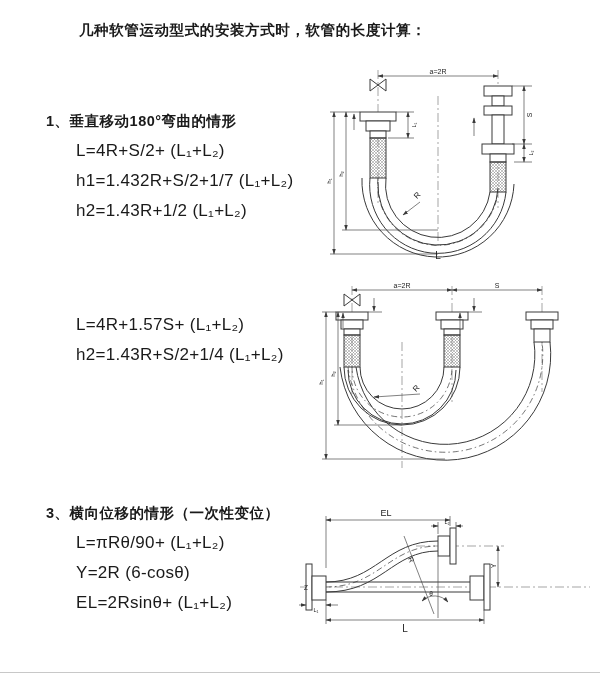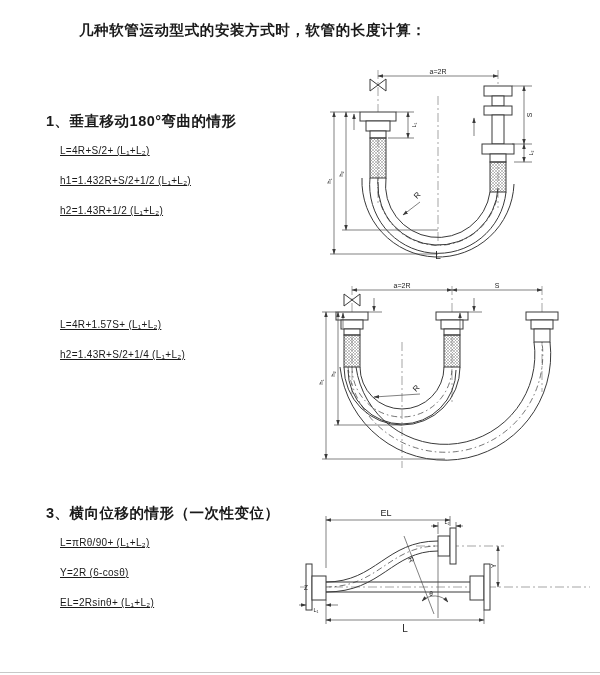--- a/index.html
+++ b/index.html
@@ -8,22 +8,22 @@
     background:#ffffff;color:#1a1a1a;
     font-family:"Liberation Sans","DejaVu Sans",sans-serif;
   }
   .title{
     position:absolute;left:35px;top:21px;
     font-size:14.5px;font-weight:700;letter-spacing:.6px;white-space:nowrap;margin-left:44px;
   }
   .sec{position:absolute;left:46px;width:300px;}
   .sec-heading{font-size:14.5px;font-weight:600;letter-spacing:.5px;white-space:nowrap;}
   .formula{
-    margin:9px 0 0 14px;font-size:10px;line-height:21px;
-    letter-spacing:.3px;white-space:nowrap;text-decoration:underline;
+    margin:9px 0 0 30px;font-size:17px;line-height:21px;
+    letter-spacing:.3px;white-space:nowrap;
   }
   .diagram{position:absolute;}
   #d1{left:316px;top:66px;}
   #d2{left:310px;top:282px;}
   #d3{left:298px;top:498px;}
   svg{display:block;}
   svg .obj{stroke:#3a3a3a;stroke-width:1;fill:none;}
   svg .objf{stroke:#3a3a3a;stroke-width:1;fill:#ffffff;}
   svg .hose{stroke:#3a3a3a;stroke-width:1;fill:none;}
   svg .cl{stroke:#6a6a6a;stroke-width:.6;fill:none;stroke-dasharray:9 3 2 3;}
@@ -33,21 +33,21 @@
   .bottom-line{position:absolute;left:0;right:0;bottom:2px;height:1px;background:#c8c8c8;}
 </style>
 </head>
 <body>
 
 <div class="title">几种软管运动型式的安装方式时，软管的长度计算：</div>
 
 <div class="sec" style="top:112px">
   <div class="sec-heading">1、垂直移动180°弯曲的情形</div>
   <div class="formula">L=4R+S/2+ (L₁+L₂)</div>
-  <div class="formula">h1=1.432R+S/2+1/2 (L₁+L₂)</div>
+  <div class="formula">h1=1.432R+S/2+1/7 (L₁+L₂)</div>
   <div class="formula">h2=1.43R+1/2 (L₁+L₂)</div>
 </div>
 
 <div class="sec" style="top:305px">
   <div class="formula">L=4R+1.57S+ (L₁+L₂)</div>
   <div class="formula">h2=1.43R+S/2+1/4 (L₁+L₂)</div>
 </div>
 
 <div class="sec" style="top:504px">
   <div class="sec-heading">3、横向位移的情形（一次性变位）</div>

